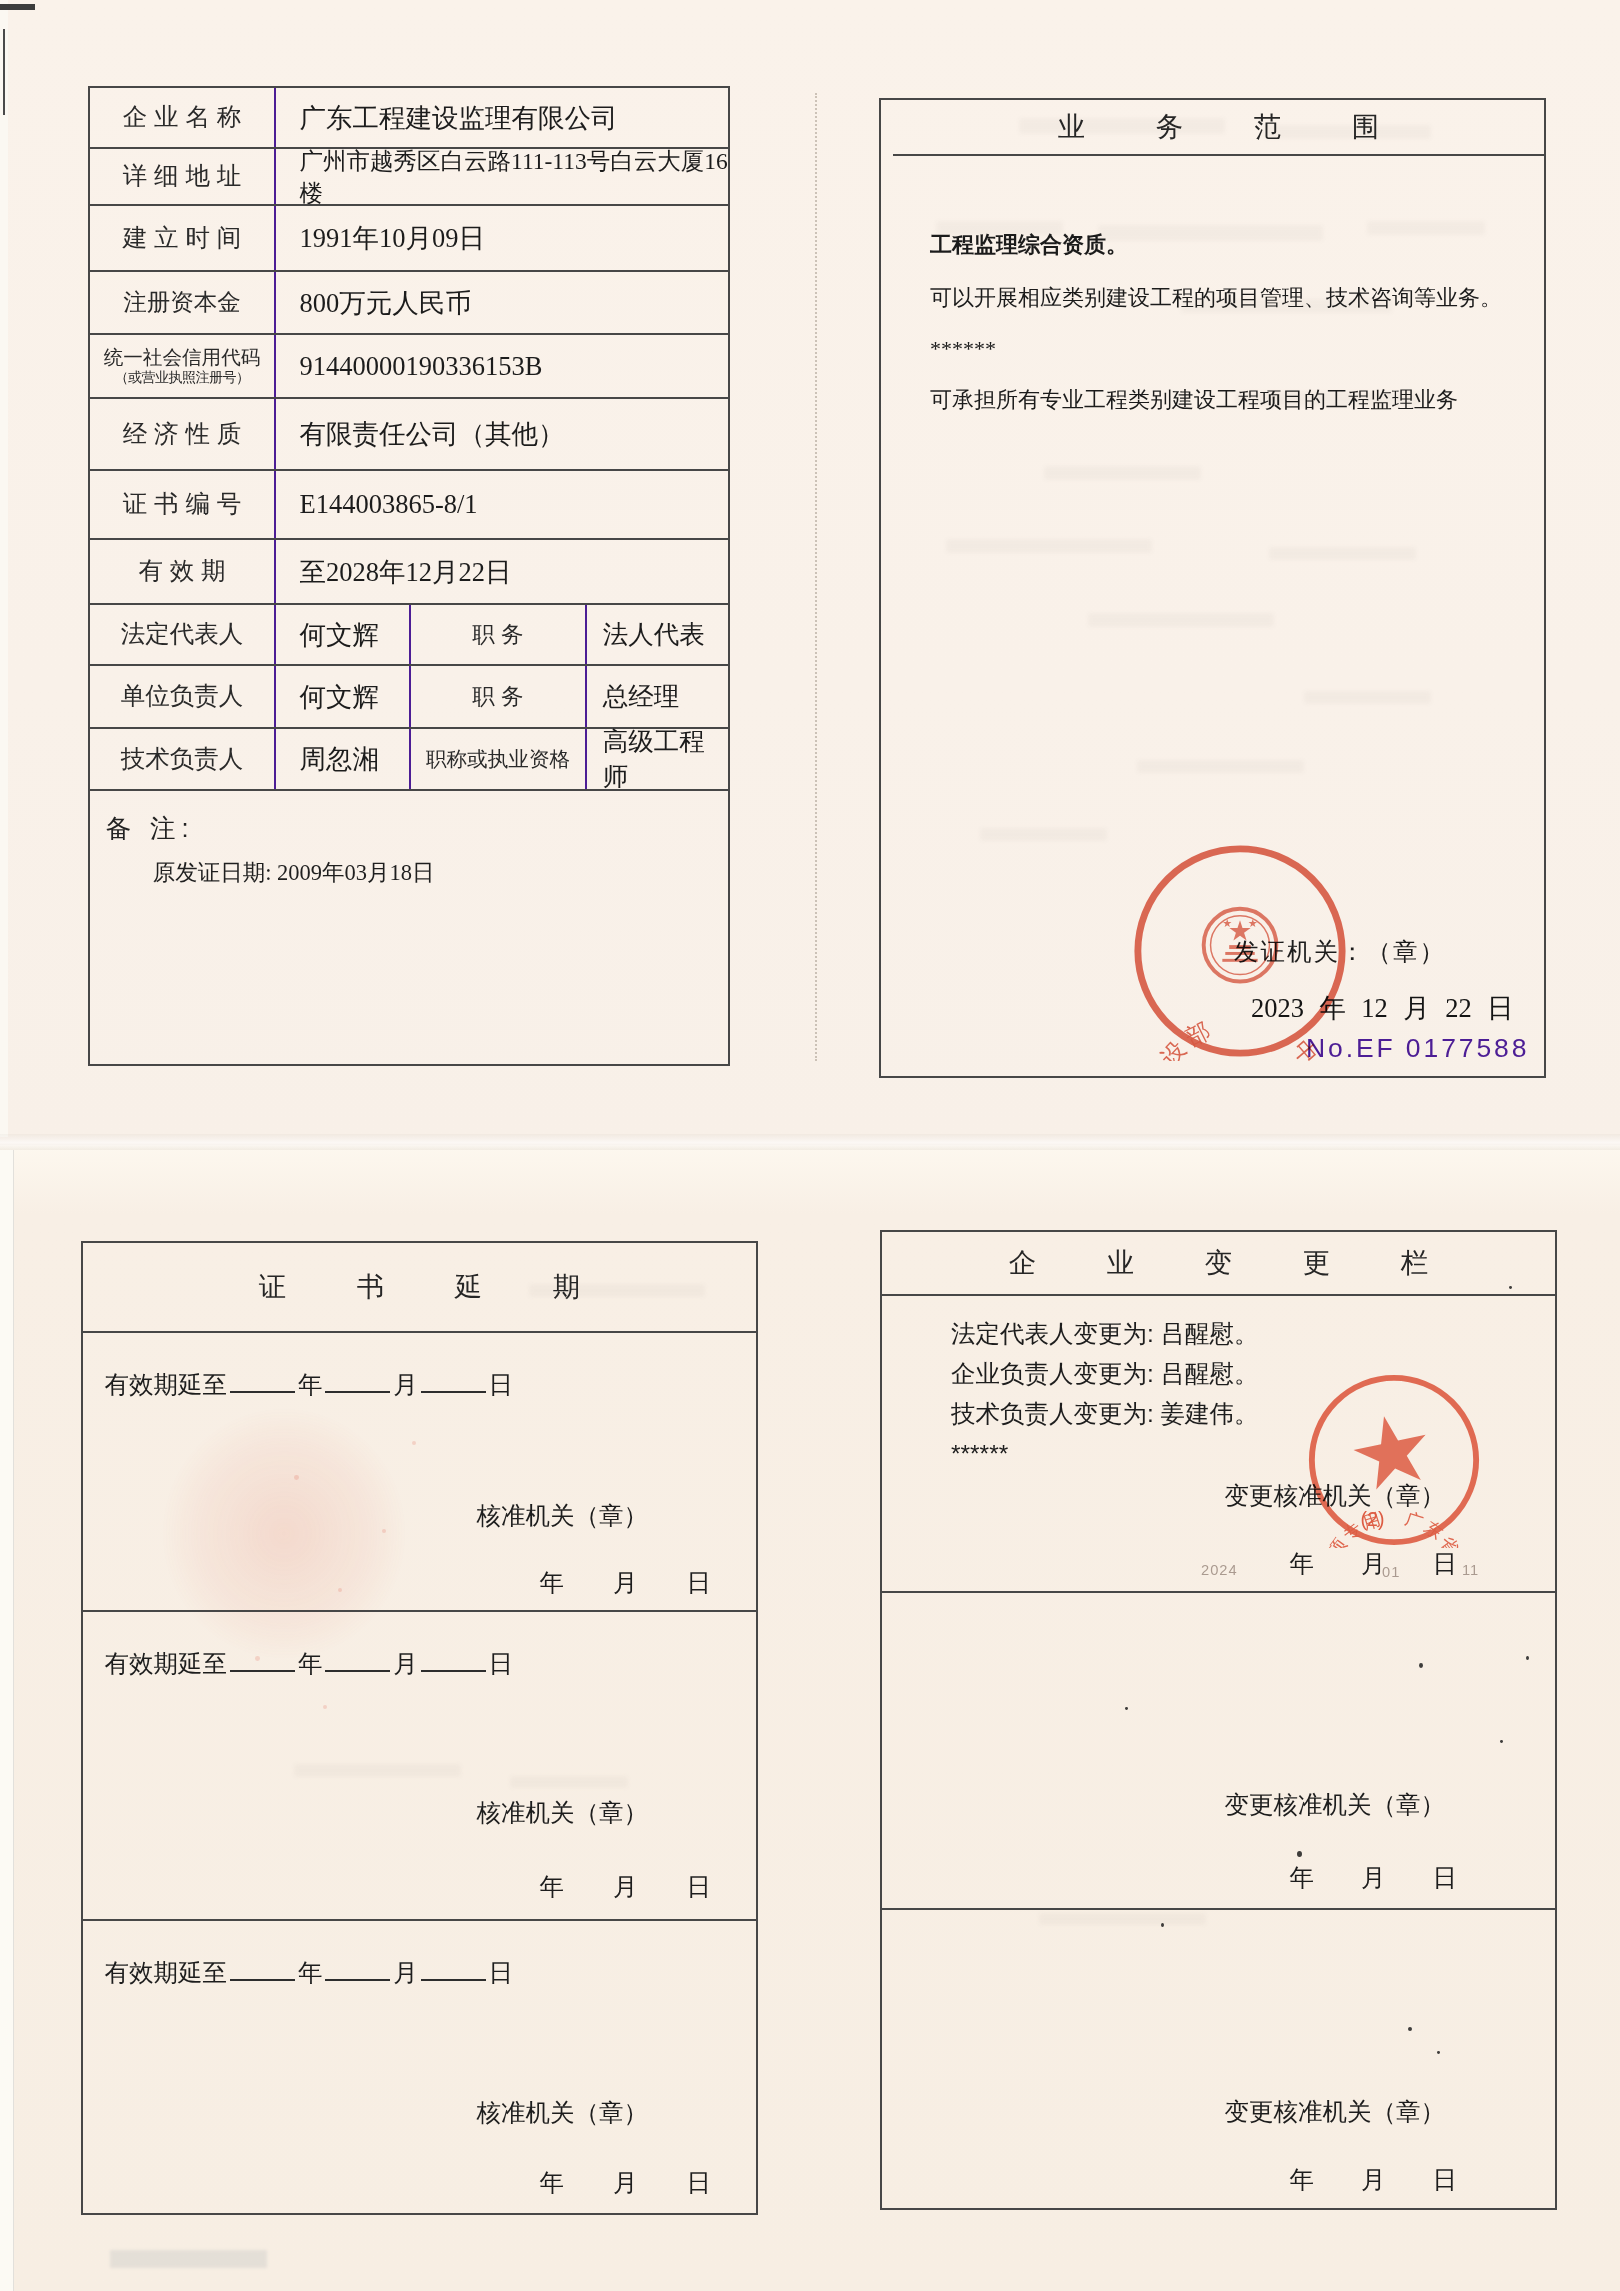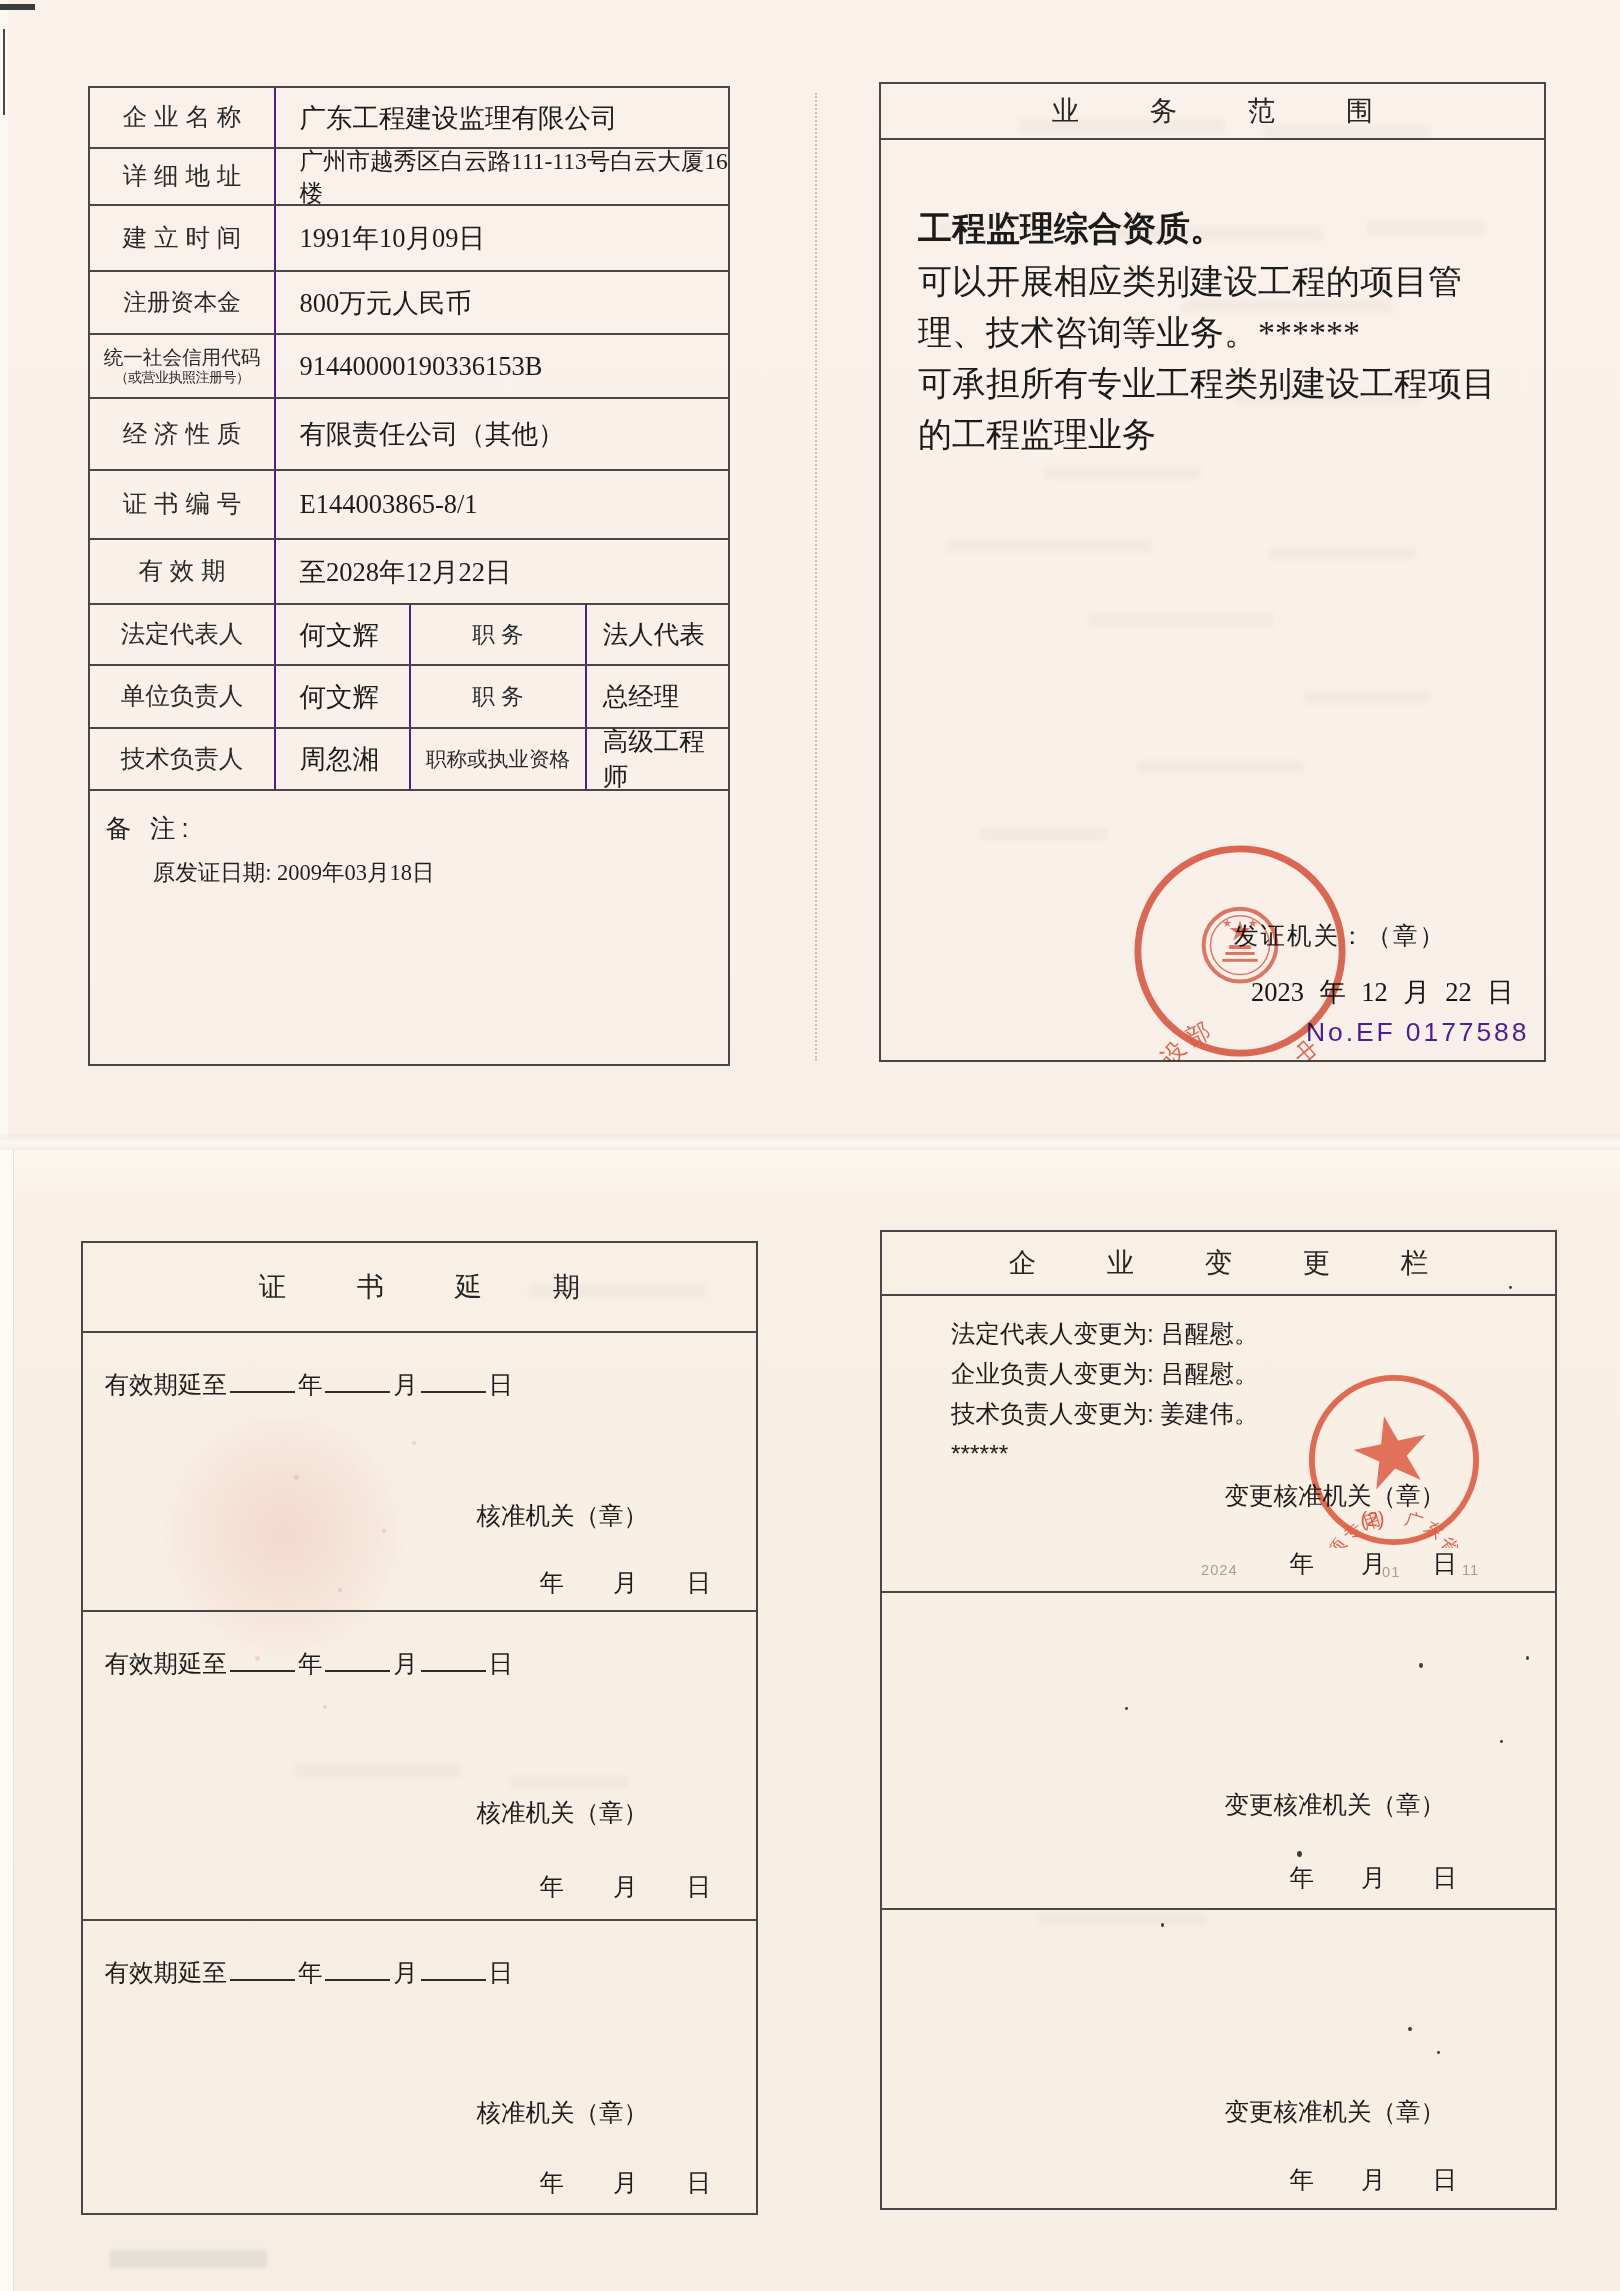--- a/index.html
+++ b/index.html
@@ -22,25 +22,25 @@
   .lc.main20{font-size:19.6px;}
   .vc{flex:1;padding-left:23.5px;font-family:"Liberation Serif",serif;font-size:26.5px;color:#1c1c1c;}
   .nc{width:135px;padding-left:23.5px;font-family:"Liberation Serif",serif;font-size:26.5px;color:#1c1c1c;}
   .tlc{width:176px;justify-content:center;font-size:22.5px;color:#2a2a2a;}
   .tvc{flex:1;padding-left:15.7px;font-family:"Liberation Serif",serif;font-size:25.5px;color:#1c1c1c;}
   .remark{flex:1 1 auto;display:block;border-top:2px solid #474747;padding:19.6px 0 0 15.7px;}
   .remark .rl{font-size:25.5px;letter-spacing:5.9px;}
   .remark .rt{margin:11.8px 0 0 47px;font-family:"Liberation Serif",serif;font-size:22.5px;color:#1f1f1f;}
 
   
-  .scope{left:879px;top:82px;width:667px;height:980px;}
+  .scope{left:879px;top:98px;width:667px;height:980px;padding-left:12px;}
   .panel-head{border-bottom:2px solid #474747;display:flex;align-items:center;justify-content:center;
     font-size:27.4px;color:#262626;letter-spacing:1.15em;padding-left:1.15em;box-sizing:border-box;}
   .scope .panel-head{height:56px;}
-  .scope-body{padding:63px 21.6px 0 37px;font-family:"Liberation Serif",serif;font-size:34px;line-height:51px;color:#1b1b1b;width:608px;box-sizing:content-box;}
+  .scope-body{padding:63px 21.6px 0 37px;font-family:"Liberation Serif",serif;font-size:22px;line-height:51px;color:#1b1b1b;width:608px;box-sizing:content-box;}
   .scope-body p{margin:0;}
   .scope-body .b1{font-weight:bold;margin-bottom:2px;}
   .issuer{position:absolute;left:353px;top:835px;font-size:24.5px;letter-spacing:2px;color:#1d1d1d;z-index:4;}
   .issue-date{position:absolute;left:370px;top:890px;font-size:26.5px;font-family:"Liberation Serif",serif;word-spacing:8.8px;color:#151515;z-index:4;}
   .serial{position:absolute;left:425px;top:933px;font-size:26.5px;letter-spacing:2.9px;color:#4c1d95;z-index:4;}
 
   
   .seal{position:absolute;z-index:3;mix-blend-mode:multiply;opacity:.92;pointer-events:none;}
   .seal-top{left:1130px;top:841px;}
   .seal-bottom{left:1306px;top:1372px;}

